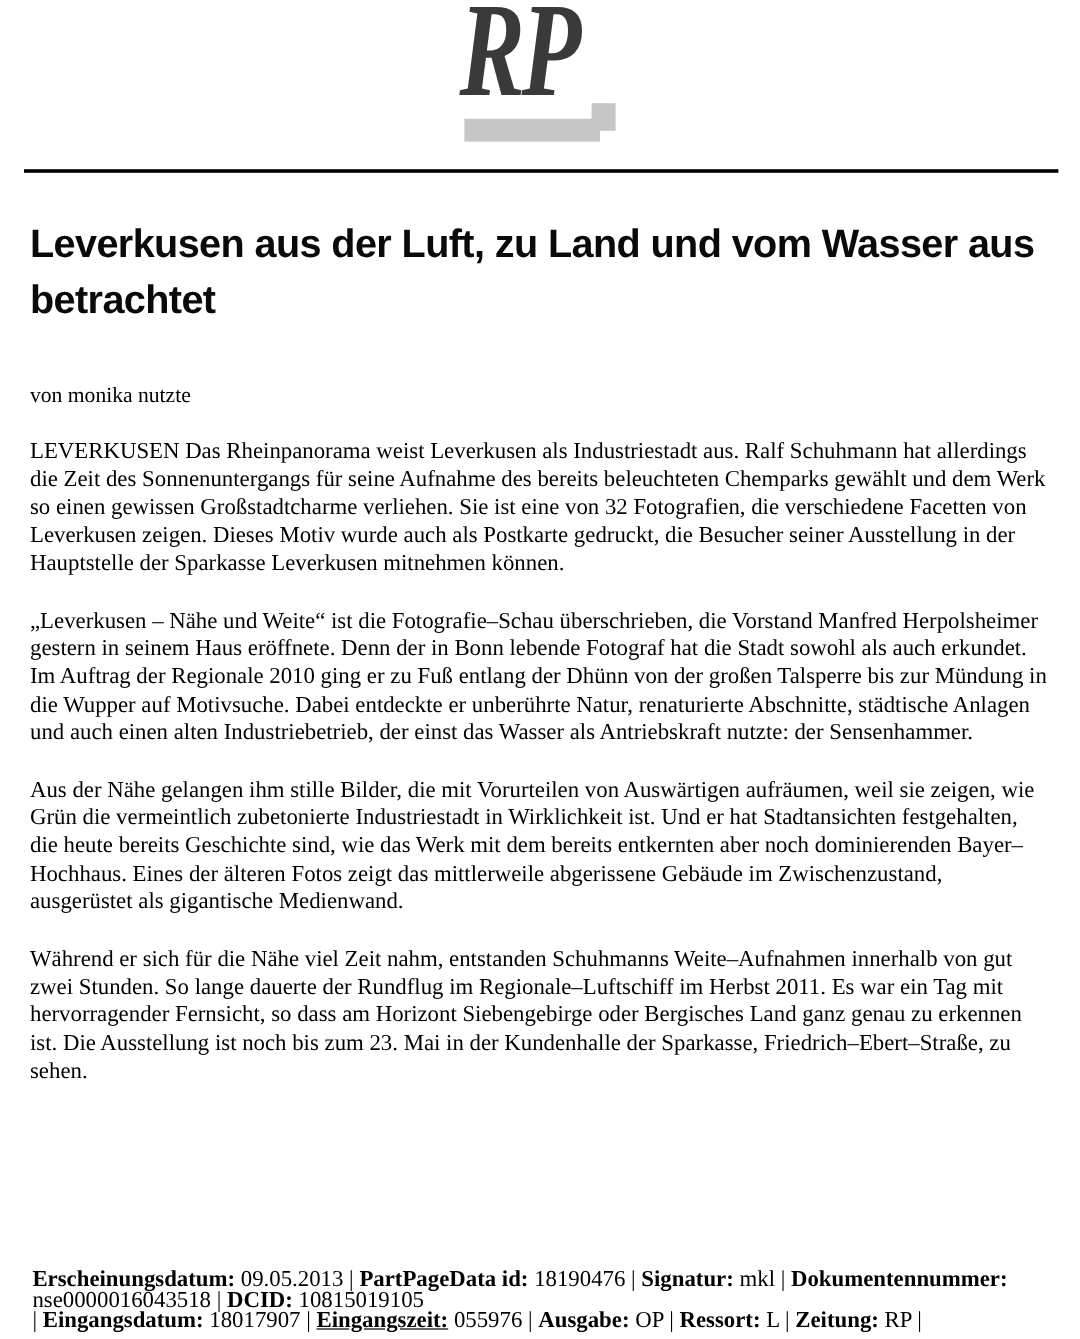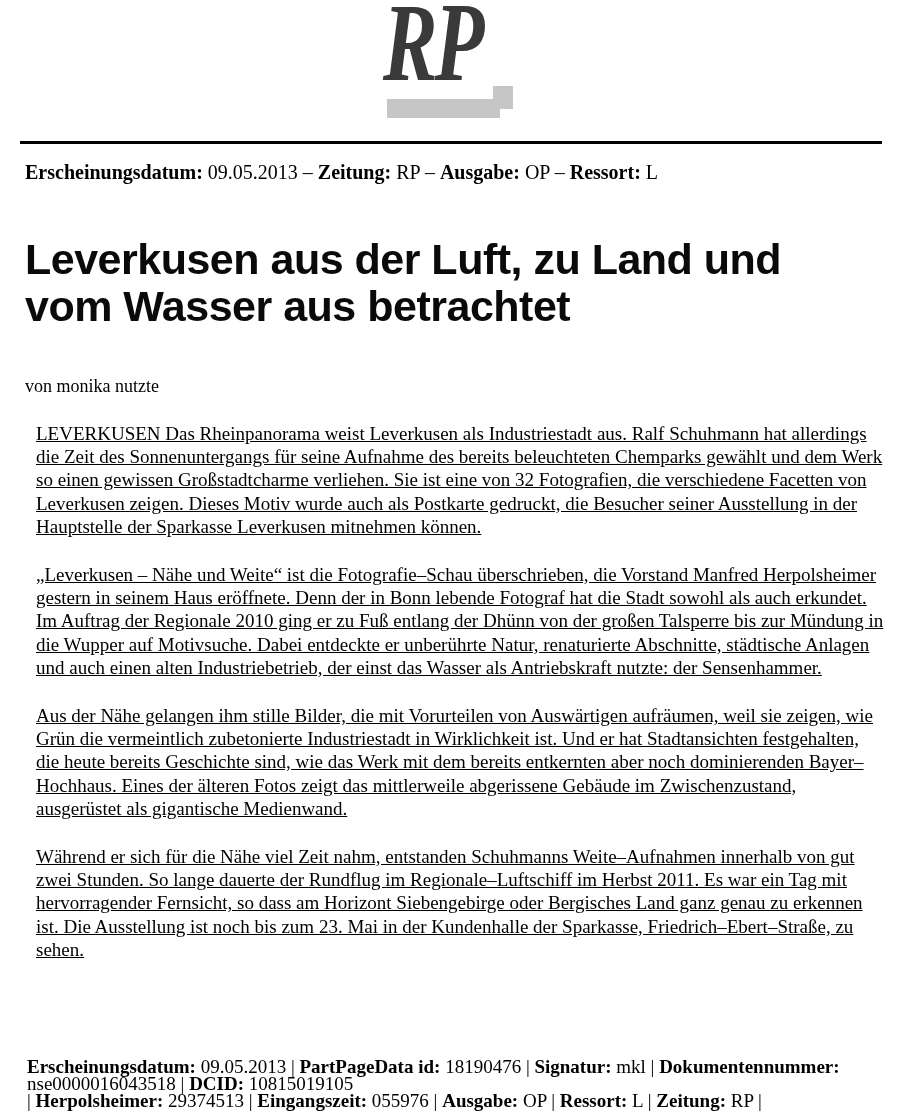--- a/index.html
+++ b/index.html
@@ -51,41 +51,40 @@
 
   
   .meta {
     margin:16px 25px 0 25px;
     font-size:20px;
     line-height:24px;
   }
 
   
   .headline {
-    margin:52px 25px 0 25px;
+    margin:35px 25px 0 25px;
     font-family:"Liberation Sans", sans-serif;
     font-weight:bold;
-    font-size:43px;
+    font-size:33px;
     line-height:47px;
     letter-spacing:-0.5px;
     color:#0a0a0a;
   }
 
   
   .byline {
     margin:45px 25px 0 25px;
     font-size:18px;
     line-height:22px;
   }
 
   
   .body-text {
-    margin:0 36px;
+    margin:0 25px;
     width:850px;
-    text-decoration:underline;
   }
   .body-text p {
     margin-top:25px;
     font-size:19px;
     line-height:23.2px;
   }
 
   
   .footer {
     position:absolute;
@@ -100,30 +99,29 @@
 
 <div class="logo-wrap">
   <div class="logo-letters">RP</div>
   <div class="logo-square"></div>
   <div class="logo-bar"></div>
 </div>
 
 <div class="rule"></div>
 
 <div class="meta">
-  <div><span style="font-weight: bold;">Erscheinungsdatum:</span><span> 09.05.2013 – </span><span style="font-weight: bold;">Zeitung:</span><span> RP – </span><span style="font-weight: bold;">Ausgabe:</span><span> OP – </span><span style="font-weight: bold;">Ressort:</span><span> L</span></div>
 </div>
 
 <h1 class="headline">Leverkusen aus der Luft, zu Land und vom Wasser aus betrachtet</h1>
 
 <div class="byline">von monika nutzte</div>
 
 <div class="body-text">
   <p>LEVERKUSEN Das Rheinpanorama weist Leverkusen als Industriestadt aus. Ralf Schuhmann hat allerdings die Zeit des Sonnenuntergangs für seine Aufnahme des bereits beleuchteten Chemparks gewählt und dem Werk so einen gewissen Großstadtcharme verliehen. Sie ist eine von 32 Fotografien, die verschiedene Facetten von Leverkusen zeigen. Dieses Motiv wurde auch als Postkarte gedruckt, die Besucher seiner Ausstellung in der Hauptstelle der Sparkasse Leverkusen mitnehmen können.</p>
   <p>„Leverkusen – Nähe und Weite“ ist die Fotografie–Schau überschrieben, die Vorstand Manfred Herpolsheimer gestern in seinem Haus eröffnete. Denn der in Bonn lebende Fotograf hat die Stadt sowohl als auch erkundet. Im Auftrag der Regionale 2010 ging er zu Fuß entlang der Dhünn von der großen Talsperre bis zur Mündung in die Wupper auf Motivsuche. Dabei entdeckte er unberührte Natur, renaturierte Abschnitte, städtische Anlagen und auch einen alten Industriebetrieb, der einst das Wasser als Antriebskraft nutzte: der Sensenhammer.</p>
   <p>Aus der Nähe gelangen ihm stille Bilder, die mit Vorurteilen von Auswärtigen aufräumen, weil sie zeigen, wie Grün die vermeintlich zubetonierte Industriestadt in Wirklichkeit ist. Und er hat Stadtansichten festgehalten, die heute bereits Geschichte sind, wie das Werk mit dem bereits entkernten aber noch dominierenden Bayer–Hochhaus. Eines der älteren Fotos zeigt das mittlerweile abgerissene Gebäude im Zwischenzustand, ausgerüstet als gigantische Medienwand.</p>
   <p>Während er sich für die Nähe viel Zeit nahm, entstanden Schuhmanns Weite–Aufnahmen innerhalb von gut zwei Stunden. So lange dauerte der Rundflug im Regionale–Luftschiff im Herbst 2011. Es war ein Tag mit hervorragender Fernsicht, so dass am Horizont Siebengebirge oder Bergisches Land ganz genau zu erkennen ist. Die Ausstellung ist noch bis zum 23. Mai in der Kundenhalle der Sparkasse, Friedrich–Ebert–Straße, zu sehen.</p>
 </div>
 
 <div class="footer">
   <div><span style="font-weight: bold;">Erscheinungsdatum:</span><span> 09.05.2013 | </span><span style="font-weight: bold;">PartPageData id:</span><span> 18190476 | </span><span style="font-weight: bold;">Signatur:</span><span> mkl | </span><span style="font-weight: bold;">Dokumentennummer:</span><span> nse0000016043518 | </span><span style="font-weight: bold;">DCID:</span><span> 10815019105</span></div>
-  <div><span>| </span><span style="font-weight: bold;">Herpolsheimer:</span><span> 29374513 | </span><span style="font-weight: bold;">Eingangszeit:</span><span> 055976 | </span><span style="font-weight: bold;">Ausgabe:</span><span> OP | </span><span style="font-weight: bold;">Ressort:</span><span> L | </span><span style="font-weight: bold;">Zeitung:</span><span> RP |</span></div>
+  <div><span>| </span><span style="font-weight: bold;">Eingangsdatum:</span><span> 18017907 | </span><span style="font-weight: bold; text-decoration: underline;">Eingangszeit:</span><span> 055976 | </span><span style="font-weight: bold;">Ausgabe:</span><span> OP | </span><span style="font-weight: bold;">Ressort:</span><span> L | </span><span style="font-weight: bold;">Zeitung:</span><span> RP |</span></div>
 </div>
 
 </body></html>

